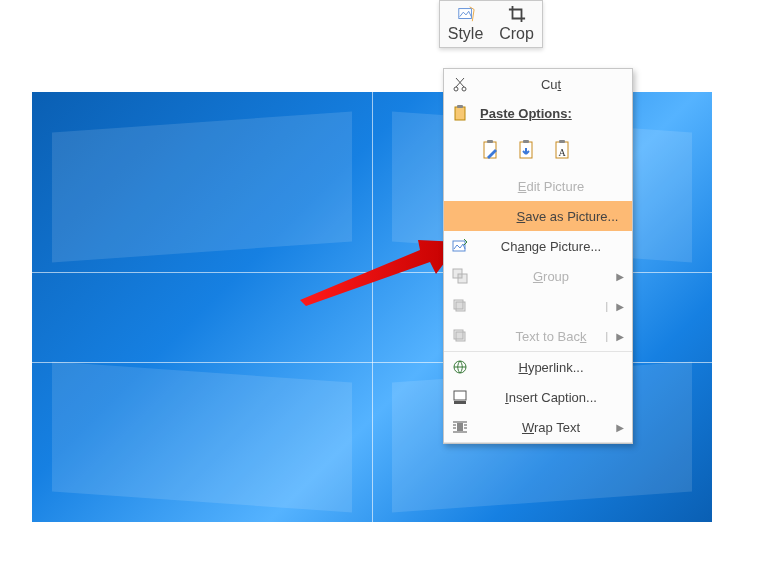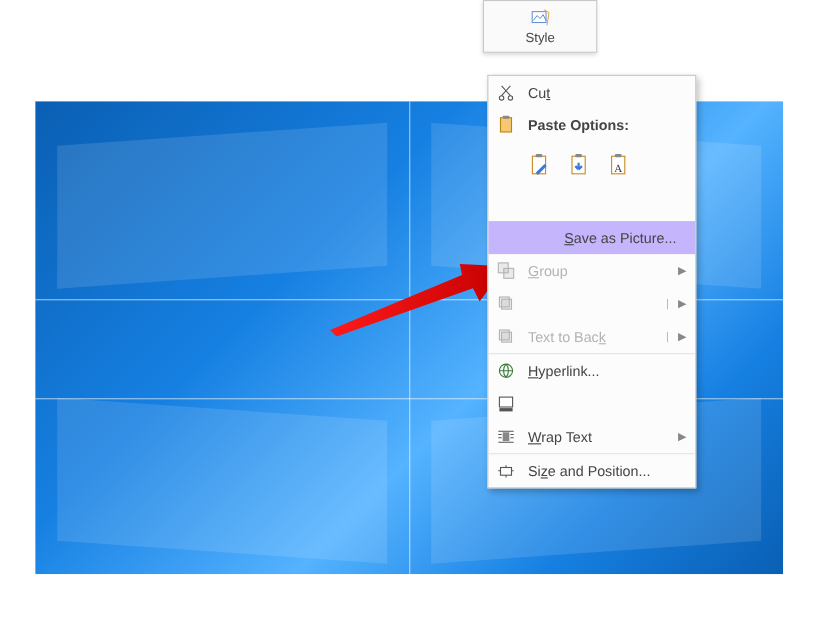--- a/index.html
+++ b/index.html
@@ -1,39 +1,39 @@
 <!DOCTYPE html>
 <html><head>
 <meta charset="utf-8">
 <style>
   html,body{margin:0;padding:0;width:761px;height:564px;background:#fff;font-family:"Segoe UI",Arial,sans-serif;font-size:13px;color:#444;overflow:hidden;}
   
   .mini-toolbar{position:absolute;left:439px;top:0;width:102px;height:46px;border:1px solid #c8c8c8;background:#fafafa;display:flex;box-shadow:0 2px 4px rgba(0,0,0,.15);}
   .mini-btn{flex:1;display:flex;flex-direction:column;align-items:center;justify-content:center;gap:2px;}
   .mini-btn .ico{width:18px;height:18px;}
-  .mini-btn span{font-size:12px;color:#444;}
+  .mini-btn span{font-size:16px;color:#444;}
   
   .pic{position:absolute;left:32px;top:92px;width:680px;height:430px;overflow:hidden;}
   .pic .bg{position:absolute;inset:0;background:linear-gradient(135deg,#0a5fb3 0%,#1680e2 35%,#55b3ff 60%,#1680e2 80%,#0a5fb3 100%);}
   .pic .shape{position:absolute;background:rgba(255,255,255,.12);}
   .ln{position:absolute;background:rgba(255,255,255,.6);}
   
   .arrow{position:absolute;left:300px;top:236px;width:160px;height:70px;pointer-events:none;}
   
   .ctx{position:absolute;left:443px;top:68px;width:188px;background:#fcfcfc;border:1px solid #c6c6c6;box-shadow:2px 3px 6px rgba(0,0,0,.25);}
   .row{display:flex;align-items:center;height:30px;padding:0 10px 0 6px;gap:10px;position:relative;}
   .row.disabled span.lbl{color:#b3b3b3;}
   .row.disabled svg *{stroke:#b3b3b3;fill:#b3b3b3;fill-opacity:.25;}
-  .row.hover{background:#c4b5fd;padding-left:39px;}
-  .row .lbl{flex:1;white-space:nowrap;}
+  .row.hover{background:#fdba74;padding-left:39px;}
+  .row .lbl{flex:1;white-space:nowrap;text-align:center;}
   .u{text-decoration:underline;}
   .ico-slot{width:20px;height:20px;display:flex;align-items:center;justify-content:center;flex:0 0 20px;}
   .sub{position:absolute;right:8px;color:#888;font-size:10px;}
   .paste-row{height:auto;flex-direction:column;align-items:flex-start;padding:4px 6px 8px;}
-  .paste-row .lbl{font-weight:bold;color:#444;margin-left:28px;}
+  .paste-row .lbl{font-weight:bold;color:#444;margin-left:28px;text-decoration:underline;}
   .paste-icons{display:flex;gap:10px;margin-left:28px;margin-top:4px;}
   .paste-icons .pico{width:26px;height:26px;display:flex;align-items:center;justify-content:center;}
   .divider{height:1px;background:#e3e3e3;margin:0;}
   
   svg{display:block;}
 </style>
 </head>
 <body>
 
 <div class="pic">
@@ -49,20 +49,26 @@
 </div>
 
 <div class="mini-toolbar">
   <div class="mini-btn">
     <svg class="ico" viewBox="0 0 20 20">
         <rect x="2" y="4" width="14" height="11" fill="#fff" stroke="#5a8bd6"></rect>
         <polyline points="3,13 7,8 10,11 13,7 16,13" fill="none" stroke="#5a8bd6"></polyline>
         <path d="M14 2 l5 3 -2 13" fill="none" stroke="#e8a13a"></path>
       </svg>
     <span>Style</span>
+  </div>
+  <div class="mini-btn">
+    <svg class="ico" viewBox="0 0 20 20">
+        <path d="M5 1v14h14M1 5h14v14" fill="none" stroke="#444" stroke-width="2"></path>
+      </svg>
+    <span>Crop</span>
   </div>
 </div>
 
 <svg class="arrow" viewBox="0 0 160 70">
   <defs>
       <linearGradient id="rg">
         <stop offset="0" stop-color="#ff1a1a"></stop>
         <stop offset="1" stop-color="#c40000"></stop>
       </linearGradient>
     </defs>
@@ -113,27 +119,38 @@
             <rect x="4" y="3" width="12" height="16" fill="#fff" stroke="#c78a1e"></rect>
             <rect x="7" y="1" width="6" height="3" fill="#888" rx="1"></rect>
             <text x="10" y="17" font-size="10" text-anchor="middle" fill="#333" font-family="Segoe UI">A</text>
           </svg>
         </div>
     </div>
   </div>
 
   <div class="row disabled">
     <div class="ico-slot"></div>
+    <span class="lbl"><span class="u">E</span><span>dit Picture</span></span>
   </div>
 
   <div class="row hover">
     <div class="ico-slot"></div>
     <span class="lbl"><span class="u">S</span><span>ave as Picture...</span></span>
   </div>
 
+  <div class="row">
+    <div class="ico-slot">
+        <svg width="16" height="16" viewBox="0 0 16 16">
+          <rect x="1" y="3" width="12" height="10" fill="#fff" stroke="#5a8bd6"></rect>
+          <polyline points="2,11 5,7 8,10 11,6 13,11" fill="none" stroke="#5a8bd6"></polyline>
+          <path d="M12 1l3 3-3 3" fill="none" stroke="#3a8a3a"></path>
+        </svg>
+      </div>
+    <span class="lbl"><span>Ch</span><span class="u">a</span><span>nge Picture...</span></span>
+  </div>
 
   <div class="row disabled">
     <div class="ico-slot">
         <svg width="16" height="16" viewBox="0 0 16 16">
           <rect x="1" y="1" width="9" height="9" fill="none" stroke="#b3b3b3"></rect>
           <rect x="6" y="6" width="9" height="9" fill="none" stroke="#b3b3b3"></rect>
         </svg>
       </div>
     <span class="lbl"><span class="u">G</span><span>roup</span></span>
     <span class="sub">▶</span>
@@ -174,44 +191,36 @@
     <span class="lbl"><span class="u">H</span><span>yperlink...</span></span>
   </div>
 
   <div class="row">
     <div class="ico-slot">
         <svg width="16" height="16" viewBox="0 0 16 16">
           <rect x="2" y="2" width="12" height="9" fill="#fff" stroke="#555"></rect>
           <rect x="2" y="12" width="12" height="3" fill="#555"></rect>
         </svg>
       </div>
+    <span class="lbl"><span class="u">I</span><span>nsert Caption...</span></span>
   </div>
 
   <div class="row">
     <div class="ico-slot">
         <svg width="16" height="16" viewBox="0 0 16 16">
           <rect x="5" y="4" width="6" height="8" fill="#888"></rect>
           <line x1="1" y1="3" x2="15" y2="3" stroke="#555"></line>
           <line x1="1" y1="6" x2="4" y2="6" stroke="#555"></line>
           <line x1="12" y1="6" x2="15" y2="6" stroke="#555"></line>
           <line x1="1" y1="9" x2="4" y2="9" stroke="#555"></line>
           <line x1="12" y1="9" x2="15" y2="9" stroke="#555"></line>
           <line x1="1" y1="13" x2="15" y2="13" stroke="#555"></line>
         </svg>
       </div>
     <span class="lbl"><span class="u">W</span><span>rap Text</span></span>
     <span class="sub">▶</span>
   </div>
 
   <div class="divider"></div>
 
-  <div class="row">
-    <div class="ico-slot">
-        <svg width="16" height="16" viewBox="0 0 16 16">
-          <rect x="3" y="5" width="10" height="7" fill="none" stroke="#555"></rect>
-          <path d="M1 8h2m10 0h2M8 3v2m0 7v2" stroke="#555"></path>
-        </svg>
-      </div>
-    <span class="lbl"><span>Si</span><span class="u">z</span><span>e and Position...</span></span>
-  </div>
 
 
 </div>
 
 </body></html>

